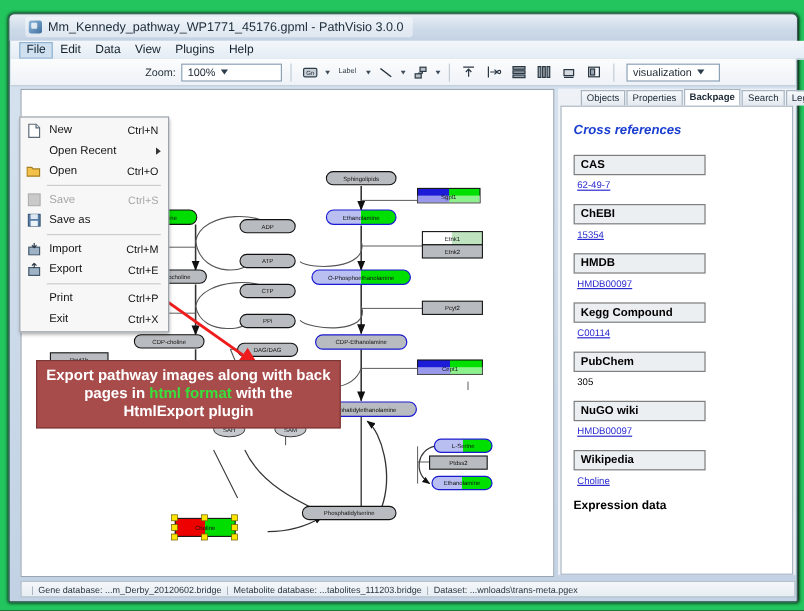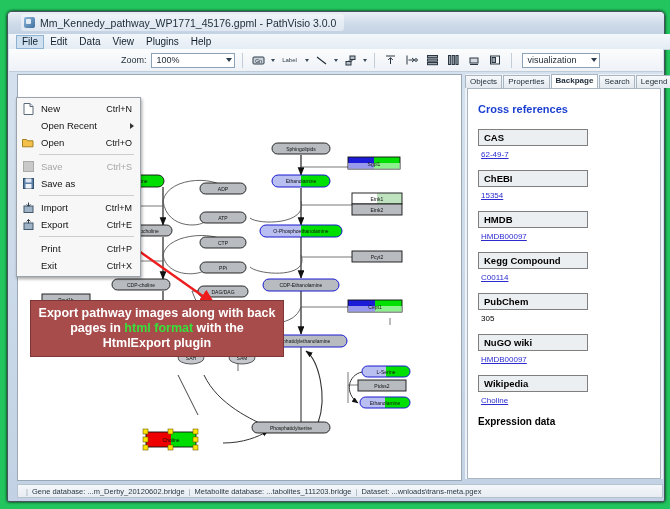--- a/index.html
+++ b/index.html
@@ -32,48 +32,48 @@
   .menu-item{font-size:10px;color:#12202c;padding:1px 6px;line-height:12px;}
   .menu-item.sel{background:#cfe0f0;border:1px solid #8fb2d0;padding:0px 5px;}
 
   
   .toolbar{position:absolute;left:1px;top:37px;width:654px;height:23px;
     background:linear-gradient(#fbfcfd,#eef2f7);
     border-bottom:1px solid #bfccd9;display:flex;align-items:center;gap:4px;
     padding-left:112px;box-sizing:border-box;}
   .tb-label{font-size:9px;color:#25323d;}
   .tb-combo{height:15px;border:1px solid #8ba2b7;background:#fff;
-    display:flex;align-items:center;justify-content:space-between;
+    display:flex;align-items:center;
     font-size:9px;color:#1b2733;padding:0 2px 0 5px;box-sizing:border-box;}
   .caret{width:0;height:0;border-left:3px solid transparent;border-right:3px solid transparent;
     border-top:4px solid #2b3c4a;margin-left:4px;}
   .tb-btn{width:17px;height:17px;display:flex;align-items:center;justify-content:center;
     font-size:9px;color:#2d3b47;}
   .tb-sep{width:1px;height:15px;background:#c2cdd8;margin:0 3px;}
   .mini-caret{width:0;height:0;border-left:2.5px solid transparent;border-right:2.5px solid transparent;
     border-top:3.5px solid #3a4a57;}
 
   
   .canvas-wrap{position:absolute;left:9px;top:62px;width:443px;height:405px;
     background:#fff;border:1px solid #9aa8b5;overflow:hidden;}
   .canvas{position:absolute;left:0;top:0;width:100%;height:100%;}
 
   
   .side{position:absolute;left:457px;top:62px;width:198px;height:405px;
     background:#eef1f5;}
   .tabstrip{position:absolute;left:0;top:0;width:198px;height:14px;
-    display:flex;align-items:flex-end;gap:1px;padding-left:0;box-sizing:border-box;
+    display:flex;align-items:flex-end;gap:1px;padding-left:19px;box-sizing:border-box;
     background:#eef1f5;}
   .tab{font-size:8px;color:#1d2a36;padding:1px 4px;border:1px solid #a9b6c2;
     border-bottom:none;background:linear-gradient(#f7f9fb,#e3e9ef);line-height:10px;}
   .tab.active{background:#fff;font-weight:bold;padding-bottom:2px;}
   .side-body{position:absolute;left:2px;top:14px;width:192px;height:389px;
     background:#fff;border:1px solid #a9b6c2;overflow:hidden;}
   .side-inner{padding:8px 10px 0 10px;}
-  .xref-title{font-size:11px;color:#1a3fd0;font-weight:bold;margin:6px 0 14px 0;}
+  .xref-title{font-size:11px;color:#1a3fd0;font-weight:bold;margin:6px 0 14px 0;font-style:italic;}
   .db-box{border:1px solid #7f7f7f;background:#eceff2;padding:2px 5px;
     font-size:9.5px;font-weight:bold;color:#000;width:110px;box-sizing:border-box;}
   .db-val{font-size:8px;color:#2b2bd0;text-decoration:underline;margin:4px 0 11px 3px;}
   .db-val.plain{text-decoration:none;color:#000;}
   .expr{font-size:10px;font-weight:bold;color:#000;margin-top:8px;}
 
   
   .statusbar{position:absolute;left:9px;top:472px;width:646px;height:14px;
     background:linear-gradient(#f4f7fa,#e7edf3);border:1px solid #b6c2ce;
     display:flex;align-items:center;font-size:7.5px;color:#2a3742;

